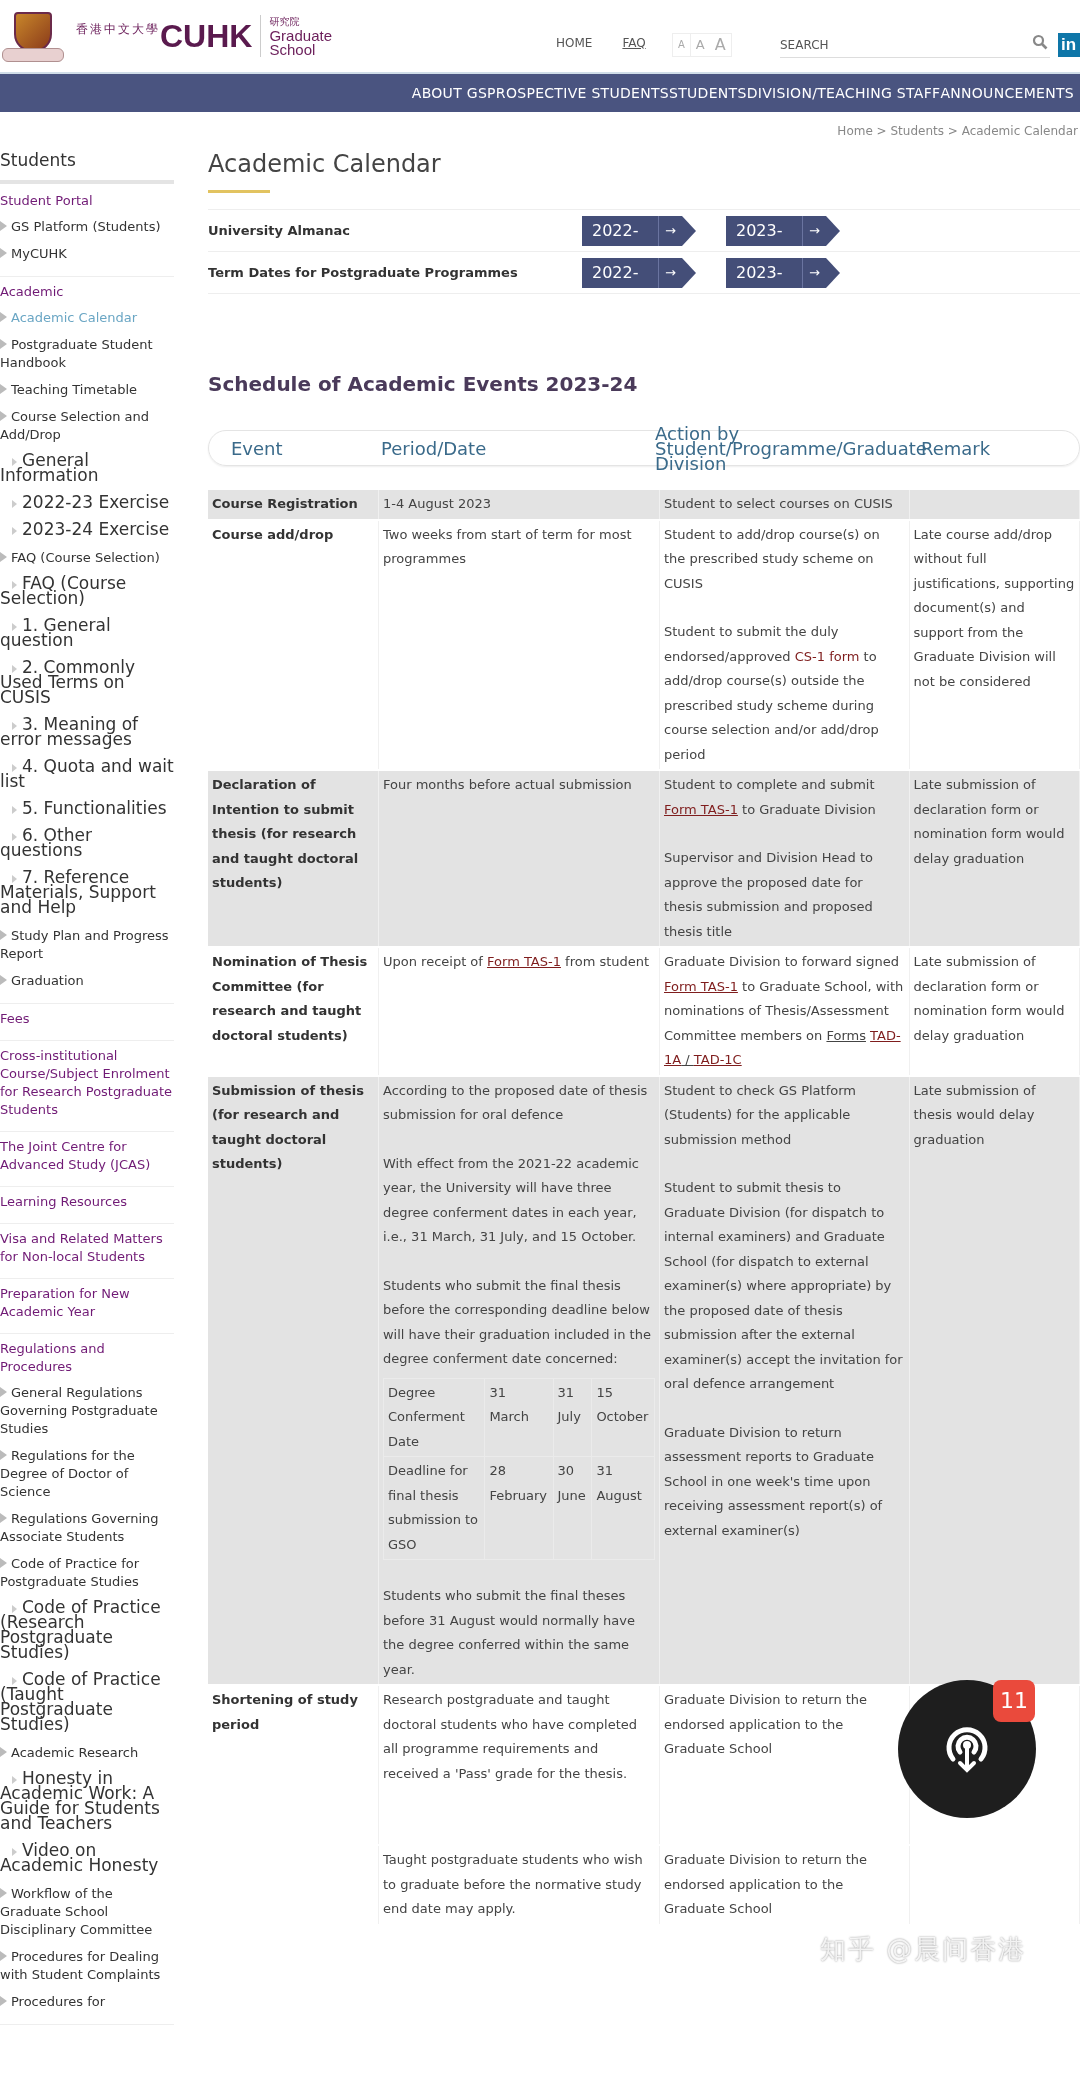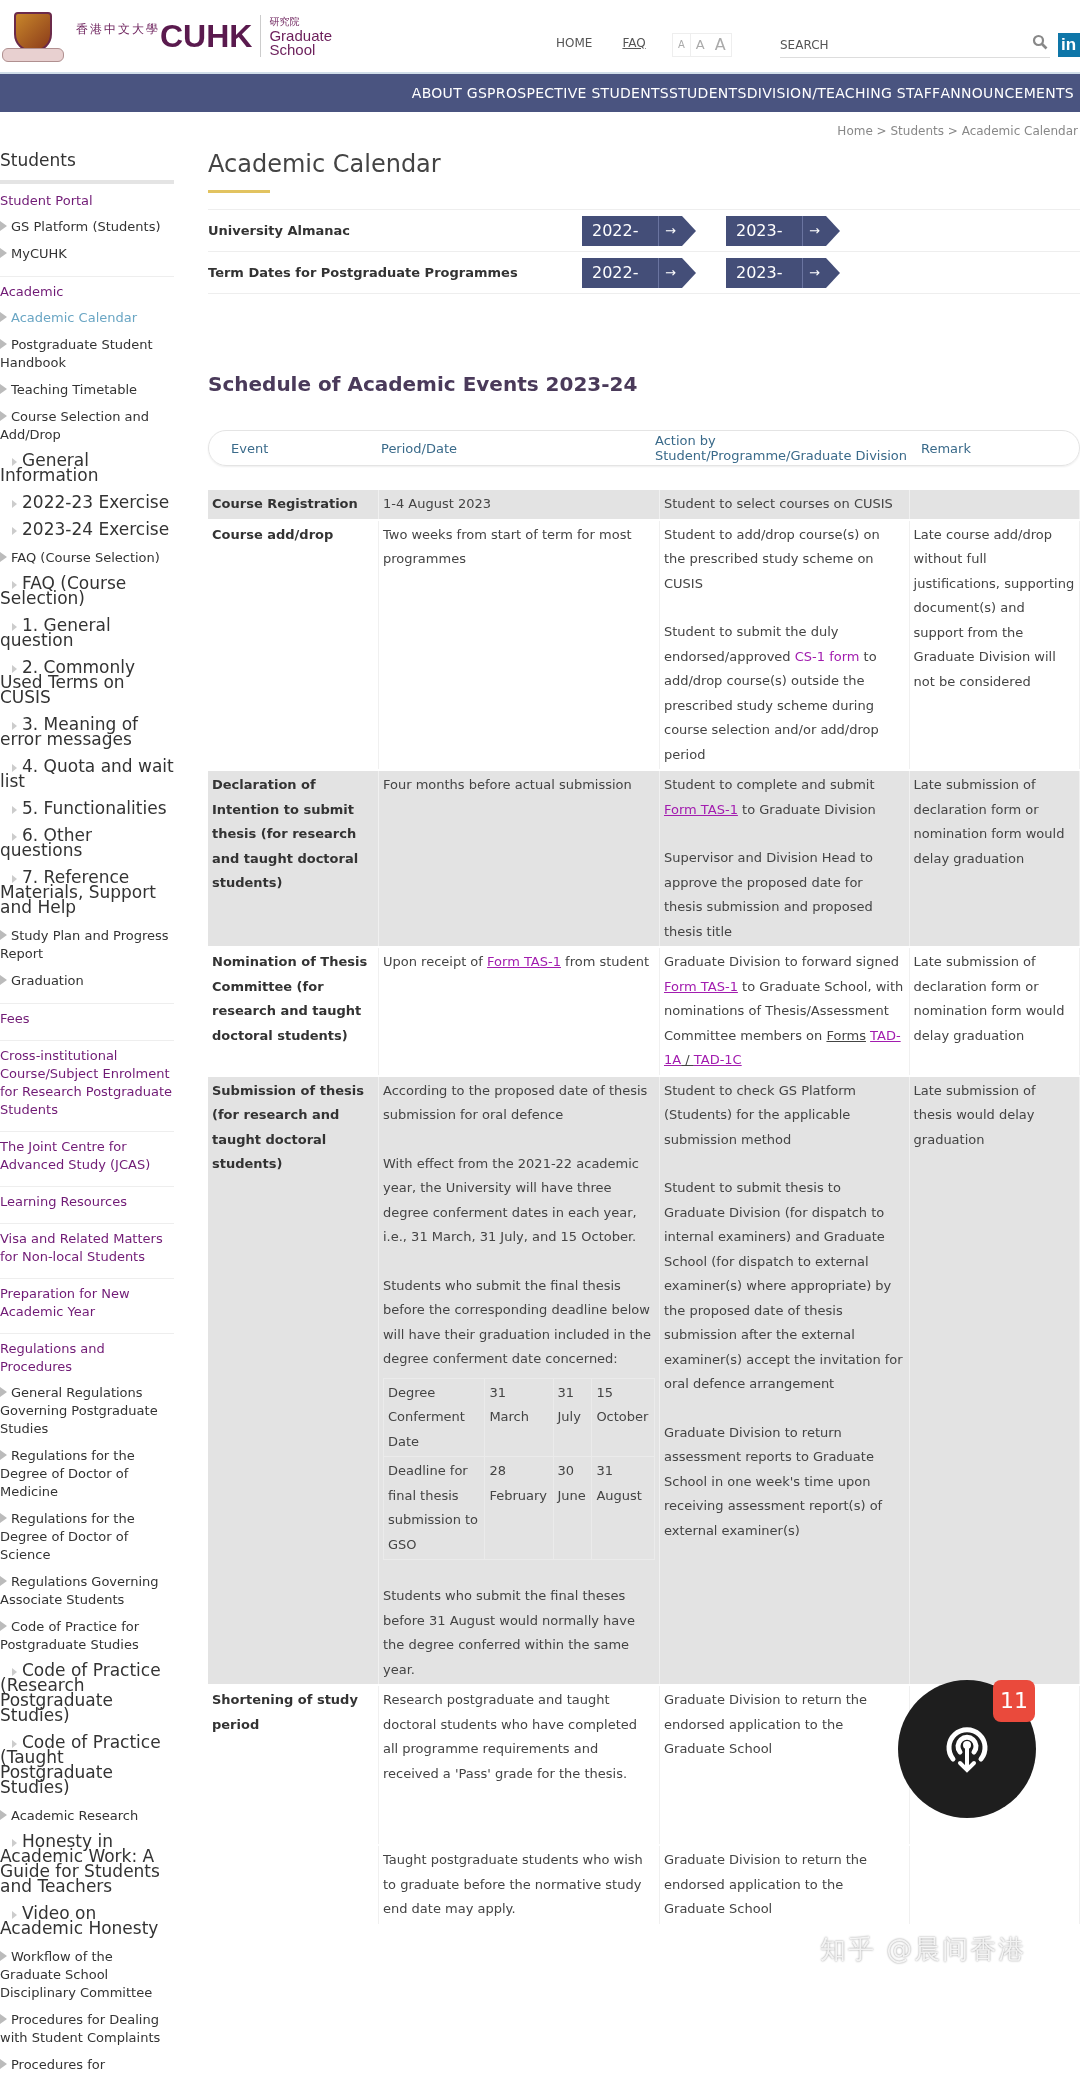--- a/index.html
+++ b/index.html
@@ -39,27 +39,27 @@
 .main{position:absolute;left:208px;top:150px;width:872px}
 .page-title{font-size:24px;color:#444;font-weight:normal;margin-bottom:12px}
 .title-line{width:62px;height:3px;background:#e2c360;margin-bottom:16px}
 .links-table{width:872px;border-top:1px solid #eee}
 .lt-row{height:42px;border-bottom:1px solid #eee;display:flex;align-items:center;position:relative}
 .lt-label{font-size:13px;font-weight:bold;color:#333;width:374px}
 .year-btn{position:absolute;height:30px;background:#444e78;color:#fff;font-size:16px;line-height:30px;padding-left:10px;display:flex}
 .year-btn .arr{border-left:1px solid #6a74a0;margin-left:6px;padding:0 6px;font-size:13px}
 .year-btn:after{content:"";position:absolute;right:-14px;top:0;border-left:14px solid #444e78;border-top:15px solid transparent;border-bottom:15px solid transparent}
 .section-title{font-size:20px;color:#4a3a5a;margin-top:78px;margin-bottom:34px}
-.thead{height:36px;border:1px solid #e4e4e4;border-radius:18px;display:flex;align-items:center;font-size:13px;color:#3a6a8a;position:relative;box-shadow:0 1px 2px #eee}
+.thead{height:36px;border:1px solid #e4e4e4;border-radius:18px;display:flex;align-items:center;font-size:18px;color:#3a6a8a;position:relative;box-shadow:0 1px 2px #eee}
 .thead span{position:absolute;line-height:15px}
 table.sched{border-collapse:collapse;width:872px;margin-top:24px;font-size:13px;line-height:24.5px;color:#444}
 table.sched td{vertical-align:top;padding:2px 4px;border-right:1px solid #f0f0f0;border-bottom:2px solid #fff}
 tr.grey td{background:#e3e3e3}
 td.ev{font-weight:bold;color:#333;width:170px}
-.lnk{color:#a21caf}
+.lnk{color:#7f1d1d}
 .lnk.u{text-decoration:underline}
 .u{text-decoration:underline}
 .gap{height:24px}
 table.inner{border-collapse:collapse;margin:6px 0 0 0;width:272px}
 table.inner td{border:1px solid #ebebeb;padding:2px 4px;background:#e3e3e3;line-height:24.5px;font-size:13px;font-weight:normal}
 .fab{position:absolute;left:898px;top:1680px;width:138px;height:138px;border-radius:50%;background:#1e1e1e;display:flex;align-items:center;justify-content:center}
 .badge{position:absolute;left:993px;top:1680px;width:42px;height:42px;background:#ea4a3c;border-radius:8px;color:#fff;font-size:22px;text-align:center;line-height:42px}
 .watermark{position:absolute;left:820px;top:1932px;font-size:26px;color:rgba(255,255,255,0.85);text-shadow:0 0 2px #888;letter-spacing:2px}
 </style>
 </head>
@@ -154,21 +154,20 @@
     </div>
     <div class="sb-group">
       <div class="sb-head">Visa and Related Matters for Non-local Students</div>
     </div>
     <div class="sb-group">
       <div class="sb-head">Preparation for New Academic Year</div>
     </div>
     <div class="sb-group">
       <div class="sb-head">Regulations and Procedures</div>
       <div class="sb-item l1">General Regulations Governing Postgraduate Studies</div>
-      <div class="sb-item l1">Regulations for the Degree of Doctor of Medicine</div>
       <div class="sb-item l1">Regulations for the Degree of Doctor of Science</div>
       <div class="sb-item l1">Regulations Governing Associate Students</div>
       <div class="sb-item l1">Code of Practice for Postgraduate Studies</div>
       <div class="sb-item l2">Code of Practice (Research Postgraduate Studies)</div>
       <div class="sb-item l2">Code of Practice (Taught Postgraduate Studies)</div>
       <div class="sb-item l1">Academic Research</div>
       <div class="sb-item l2">Honesty in Academic Work: A Guide for Students and Teachers</div>
       <div class="sb-item l2">Video on Academic Honesty</div>
       <div class="sb-item l1">Workflow of the Graduate School Disciplinary Committee</div>
       <div class="sb-item l1">Procedures for Dealing with Student Complaints</div>

